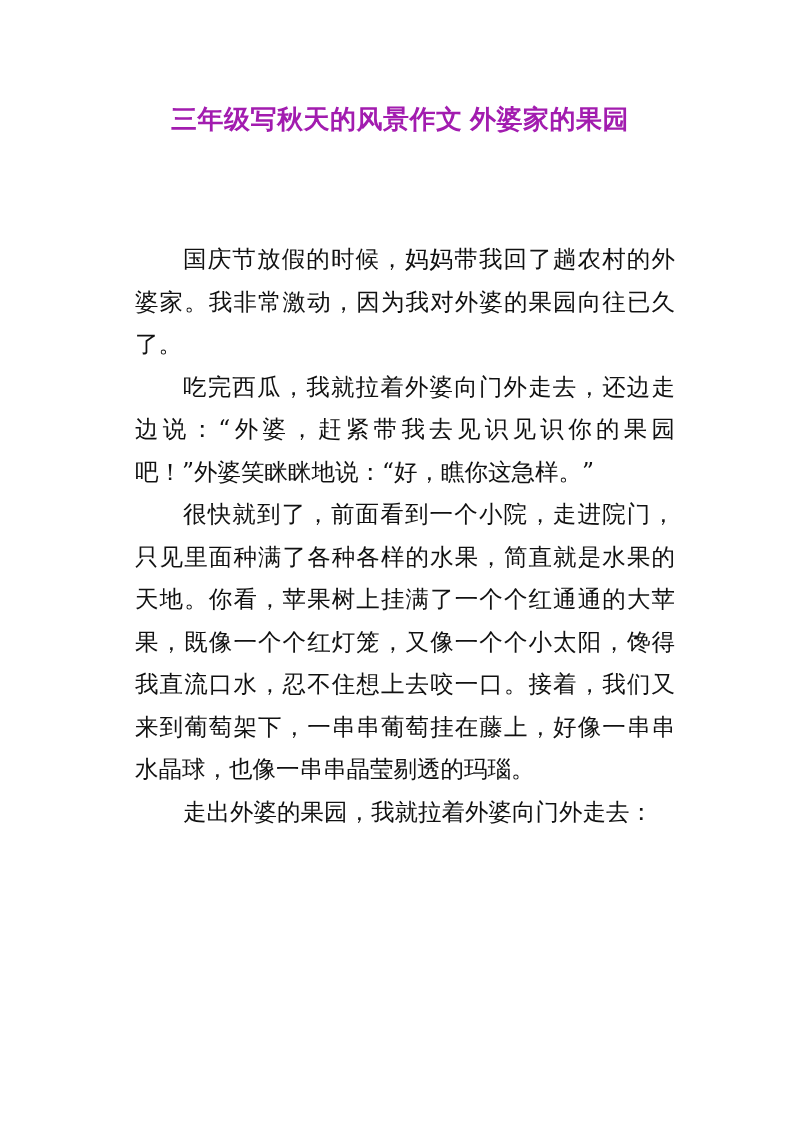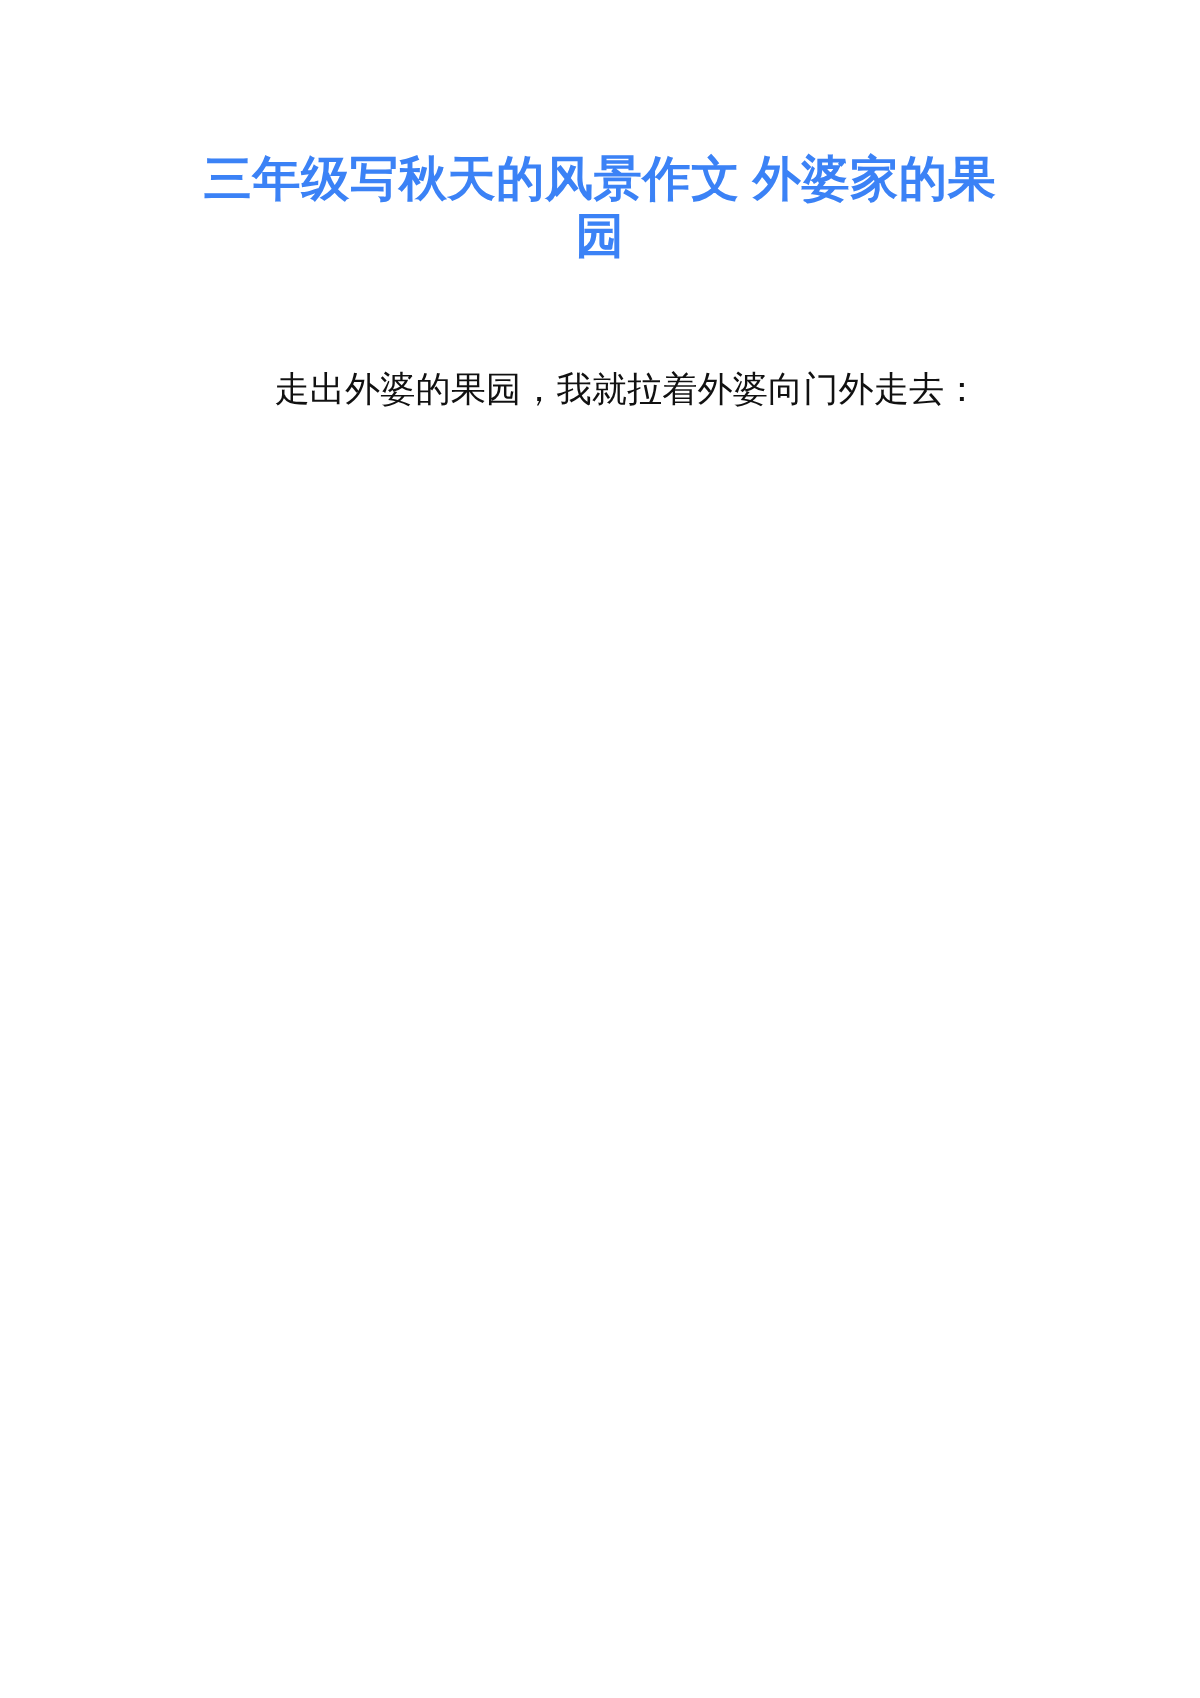--- a/index.html
+++ b/index.html
@@ -22,25 +22,25 @@
       height: 1132px;
       background: #ffffff;
     }
     .title {
       position: absolute;
       left: 120px;
       top: 100px;
       width: 560px;
       margin: 0;
       text-align: center;
-      font-family: Liberation Serif, serif;
+      font-family: Liberation Sans, sans-serif;
       font-weight: bold;
-      font-size: 32px;
+      font-size: 26px;
       line-height: 38px;
-      color: #3b82f6;
+      color: #a21caf;
       letter-spacing: 0.5px;
     }
     .body-text {
       position: absolute;
       left: 135px;
       top: 238px;
       width: 540px;
       font-family: "DejaVu Serif", "Liberation Serif", serif;
       font-size: 23.5px;
       line-height: 42.5px;
@@ -52,15 +52,18 @@
       text-align: justify;
     }
   </style>
 </head>
 <body>
 
 <div class="page">
   <h1 class="title">三年级写秋天的风景作文 外婆家的果园</h1>
 
   <div class="body-text">
+    <p class="para">国庆节放假的时候，妈妈带我回了趟农村的外婆家。我非常激动，因为我对外婆的果园向往已久了。</p>
+    <p class="para">吃完西瓜，我就拉着外婆向门外走去，还边走边说：“外婆，赶紧带我去见识见识你的果园吧！”外婆笑眯眯地说：“好，瞧你这急样。”</p>
+    <p class="para">很快就到了，前面看到一个小院，走进院门，只见里面种满了各种各样的水果，简直就是水果的天地。你看，苹果树上挂满了一个个红通通的大苹果，既像一个个红灯笼，又像一个个小太阳，馋得我直流口水，忍不住想上去咬一口。接着，我们又来到葡萄架下，一串串葡萄挂在藤上，好像一串串水晶球，也像一串串晶莹剔透的玛瑙。</p>
     <p class="para">走出外婆的果园，我就拉着外婆向门外走去：</p>
   </div>
 </div>
 
 </body></html>

